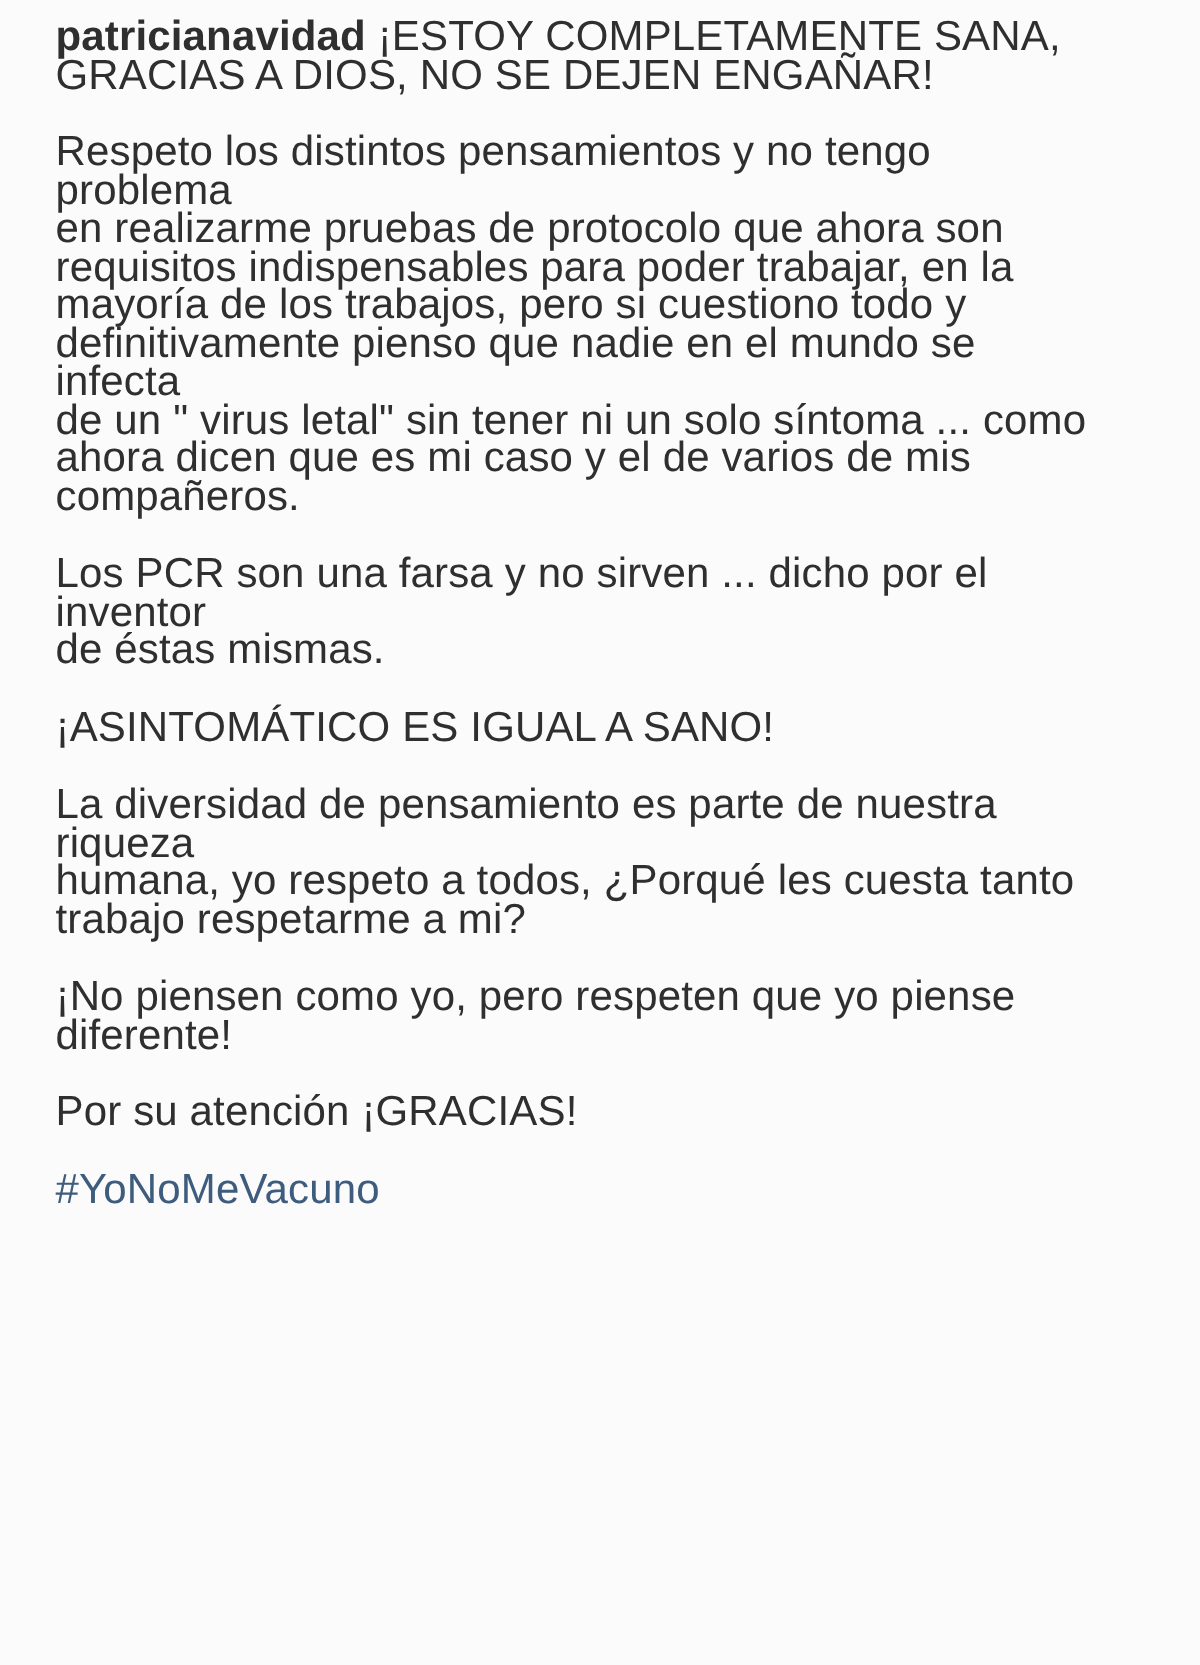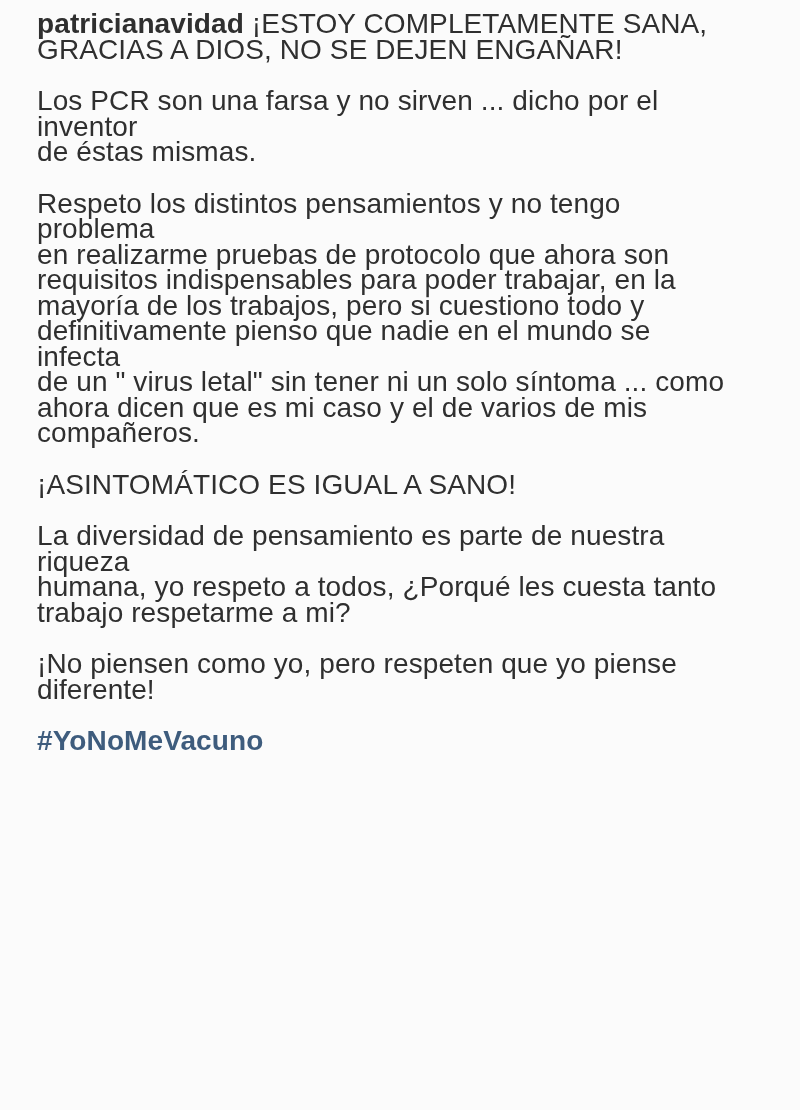--- a/index.html
+++ b/index.html
@@ -31,44 +31,45 @@
     cursor:pointer;
   }
   .headline{
     white-space:pre-line;
   }
   .hashtag-row{
     margin:0;
   }
   .hashtag{
     color:var(--link-color);
-    font-weight:700;
+    font-weight:400;
     text-decoration:none;
     cursor:pointer;
     white-space:pre-line;
   }
 </style>
 </head>
 <body>
 
 <div class="post">
   <p class="para"><span class="username">patricianavidad</span> <span class="headline">¡ESTOY COMPLETAMENTE SANA,
 GRACIAS A DIOS, NO SE DEJEN ENGAÑAR!</span></p>
 
-  <p class="para">Los PCR son una farsa y no sirven ... dicho por el inventor
-de éstas mismas.</p>
   <p class="para">Respeto los distintos pensamientos y no tengo problema
 en realizarme pruebas de protocolo que ahora son
 requisitos indispensables para poder trabajar, en la
 mayoría de los trabajos, pero si cuestiono todo y
 definitivamente pienso que nadie en el mundo se infecta
 de un " virus letal" sin tener ni un solo síntoma ... como
 ahora dicen que es mi caso y el de varios de mis
 compañeros.</p>
+  <p class="para">Los PCR son una farsa y no sirven ... dicho por el inventor
+de éstas mismas.</p>
   <p class="para">¡ASINTOMÁTICO ES IGUAL A SANO!</p>
   <p class="para">La diversidad de pensamiento es parte de nuestra riqueza
 humana, yo respeto a todos, ¿Porqué les cuesta tanto
 trabajo respetarme a mi?</p>
   <p class="para">¡No piensen como yo, pero respeten que yo piense
 diferente!</p>
+  <p class="para">Por su atención ¡GRACIAS!</p>
 
   <p class="para hashtag-row"><span class="hashtag">#YoNoMeVacuno</span></p>
 </div>
 
 </body></html>

